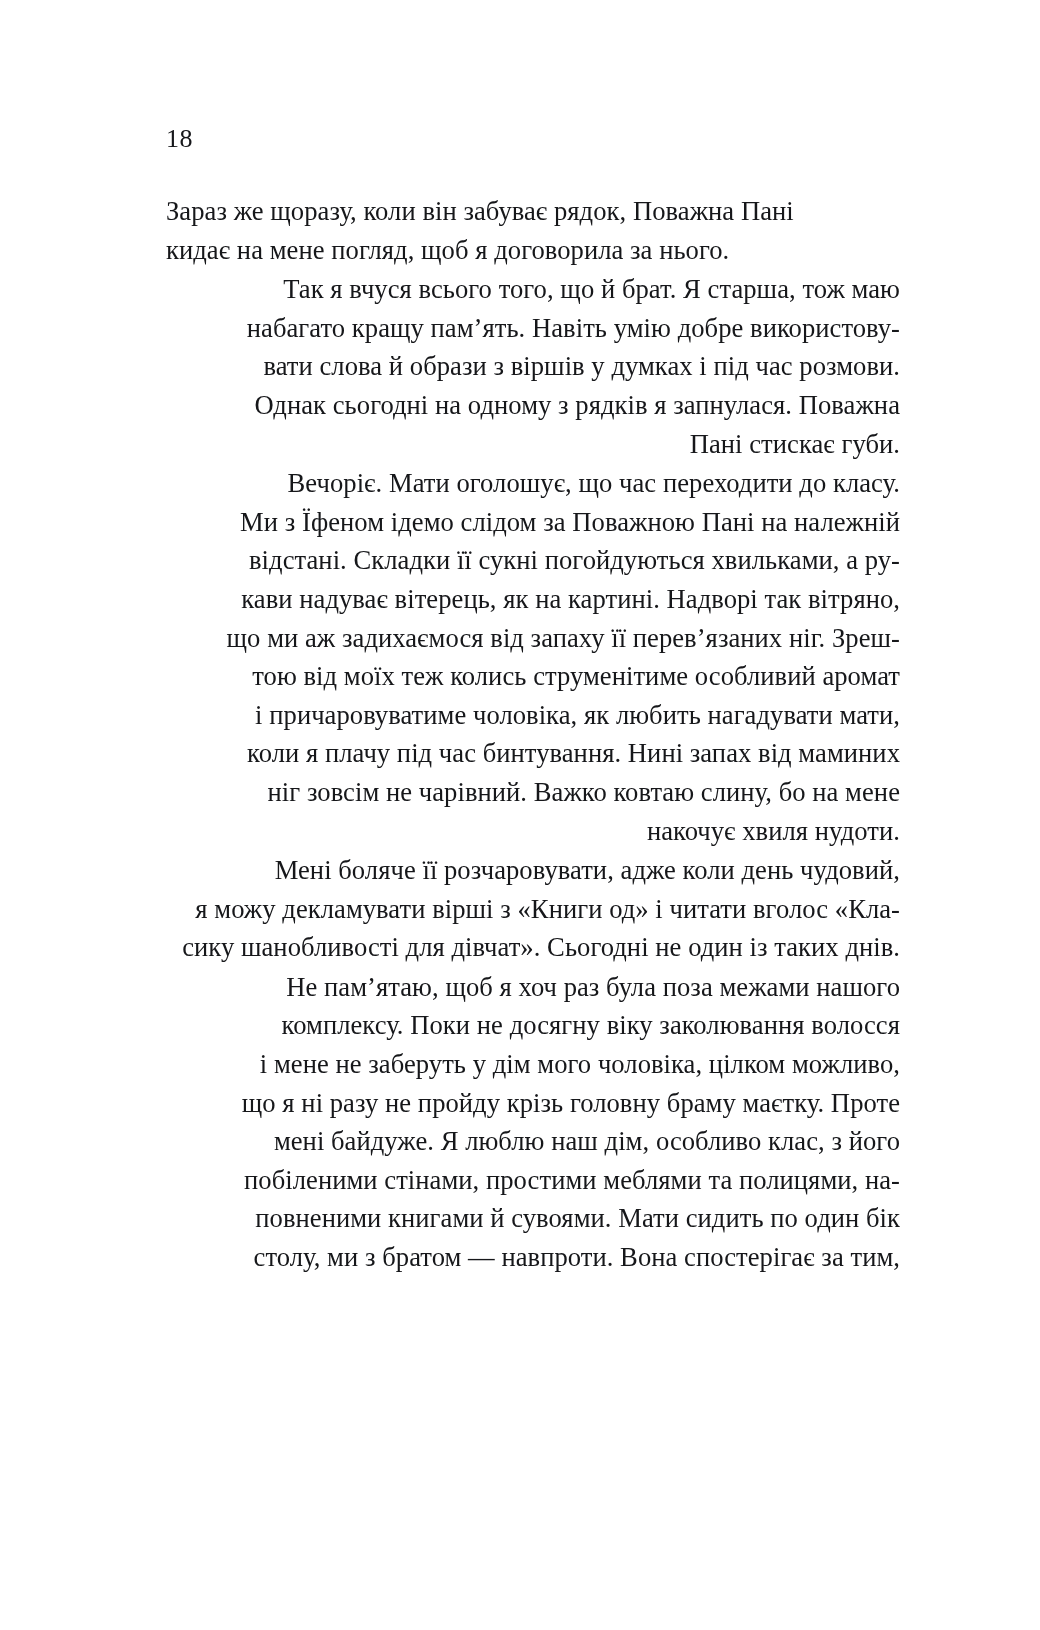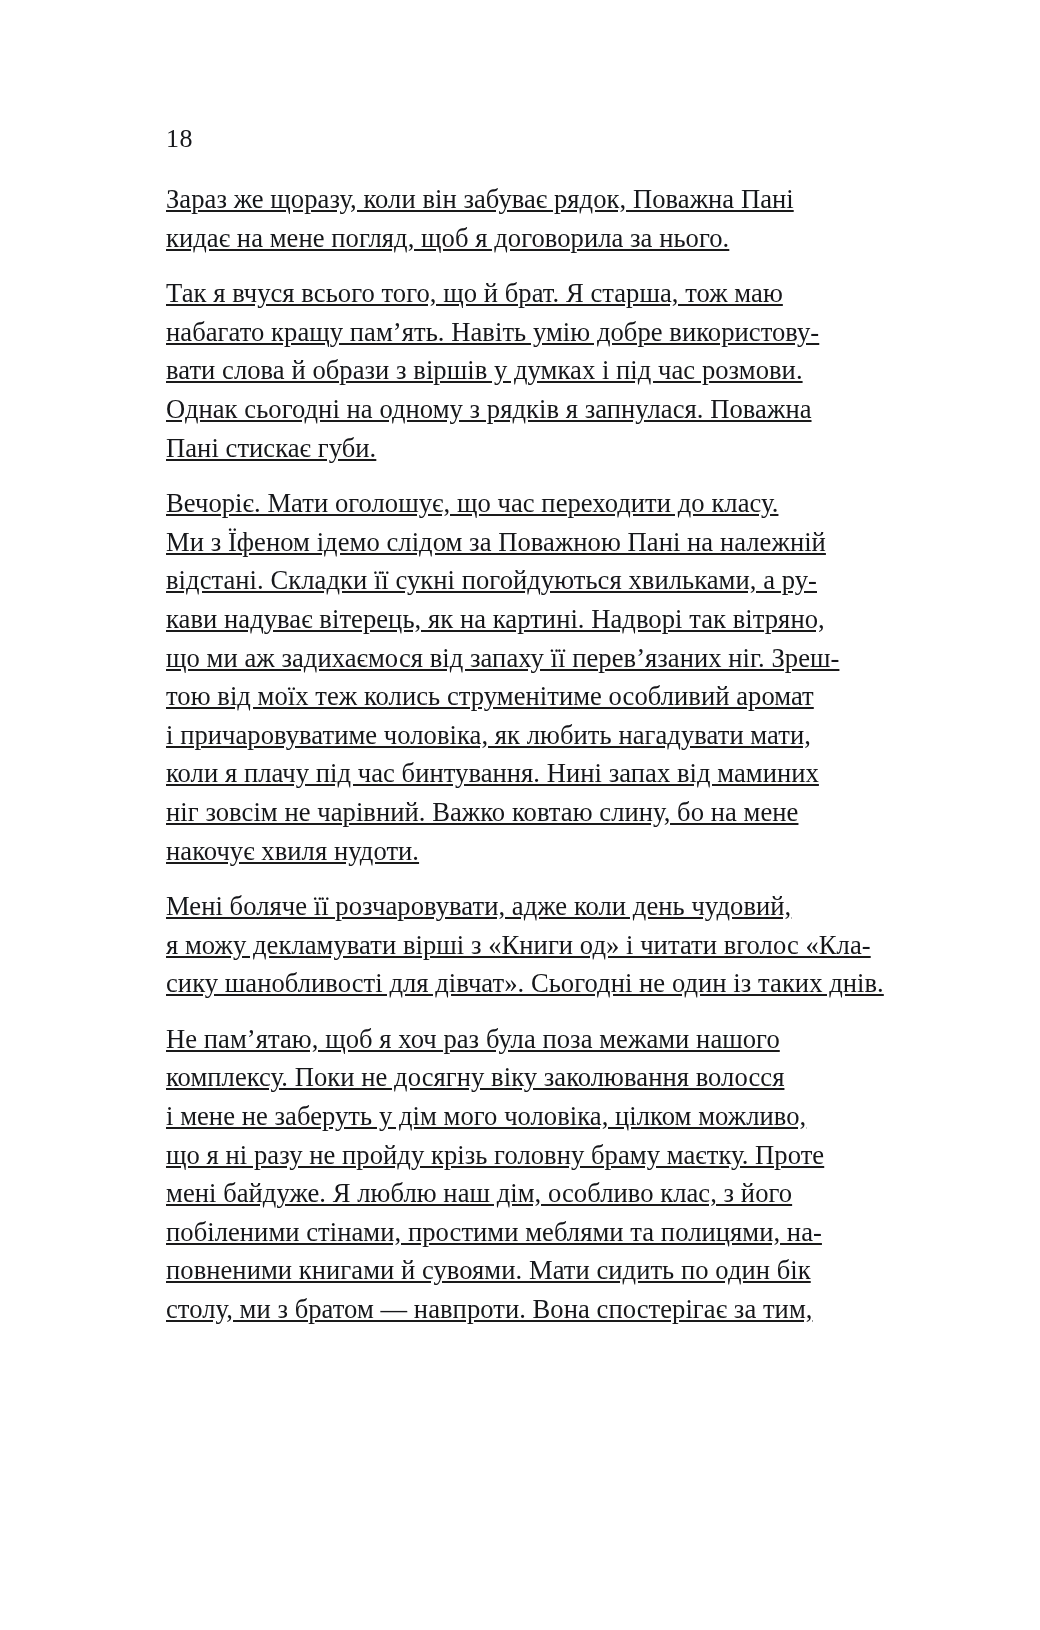--- a/index.html
+++ b/index.html
@@ -28,36 +28,36 @@
     left: 166px;
     top: 126px;
     font-size: 26px;
     letter-spacing: 0.5px;
     color: #16171a;
     line-height: 1;
   }
   .body-text {
     position: absolute;
     left: 166px;
-    top: 180px;
+    top: 192px;
     width: 734px;
-    text-decoration: underline;
   }
   .para {
     margin: 0;
     font-size: 26.6px;
     line-height: 38.6px;
     color: #16171a;
     text-align: left;
     white-space: pre-line;
     text-indent: 0;
     letter-spacing: 0.05px;
   }
   .para + .para {
-    margin-top: 17px;
+    margin-top: 1px;
+    text-align: right;
   }
   
 </style>
 </head>
 <body>
 
 <div class="page">
 
   <div class="folio">18</div>
 

